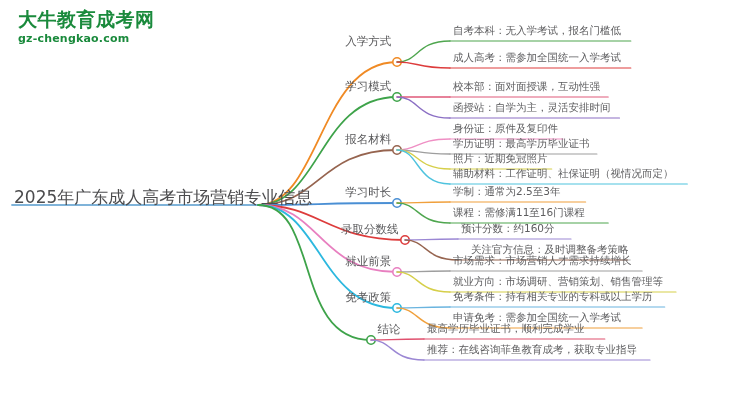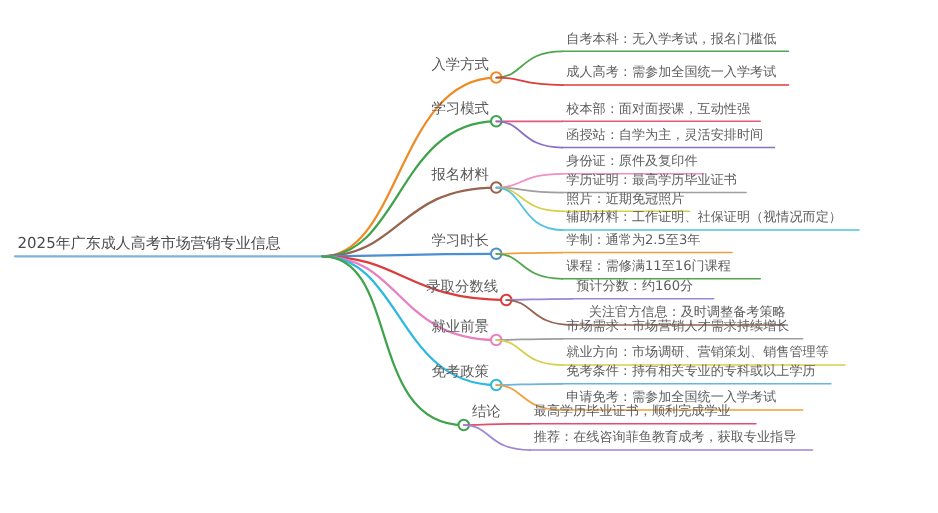--- a/index.html
+++ b/index.html
@@ -35,29 +35,31 @@
     letter-spacing:.2px;white-space:nowrap;
   }
   
   .node-label{
     position:absolute;
     font-family:"DejaVu Sans","Liberation Sans",sans-serif;
     color:#59595b;
     white-space:nowrap;
     z-index:4;
   }
-  .root-label{font-size:12px;color:#4c4c4e;}
+  .root-label{font-size:17px;color:#4c4c4e;}
   .branch-label{font-size:11.5px;color:#59595b;}
   .leaf-label{font-size:10.5px;color:#5d5d5f;}
 </style>
 </head>
 <body>
 
 <div class="logo-wrap">
   <div class="logo-text">
+    <span class="logo-title">大牛教育成考网</span>
+    <span class="logo-sub">gz-chengkao.com</span>
   </div>
 </div>
 
 <svg id="mindmap" viewBox="0 0 750 410">
     <path d="M 12 205 L 258 205" fill="none" stroke="#7fb3d9" stroke-width="1.8" stroke-linecap="round"></path>
     <path d="M 258 205 C 320 205, 319 62, 397 62" fill="none" stroke="#f08a24" stroke-width="1.8" stroke-linecap="round"></path>
     <circle cx="397" cy="62" r="4.2" fill="#ffffff" stroke="#f08a24" stroke-width="1.6"></circle>
     <path d="M 397 62 C 419 62, 416 41, 450 41" fill="none" stroke="#4fa64f" stroke-width="1.4" stroke-linecap="round"></path>
     <path d="M 450 41 L 630.8 41" fill="none" stroke="#4fa64f" stroke-width="1.2" stroke-linecap="round"></path>
     <path d="M 397 62 C 419 62, 416 68, 450 68" fill="none" stroke="#dd3c3c" stroke-width="1.4" stroke-linecap="round"></path>
@@ -105,21 +107,21 @@
     <path d="M 258 205 C 320 205, 293 340, 371 340" fill="none" stroke="#3ea34a" stroke-width="1.8" stroke-linecap="round"></path>
     <circle cx="371" cy="340" r="4.2" fill="#ffffff" stroke="#3ea34a" stroke-width="1.6"></circle>
     <path d="M 371 340 C 393 340, 390 339, 424 339" fill="none" stroke="#e0506e" stroke-width="1.4" stroke-linecap="round"></path>
     <path d="M 424 339 L 604.8 339" fill="none" stroke="#e0506e" stroke-width="1.2" stroke-linecap="round"></path>
     <path d="M 371 340 C 393 340, 390 360, 424 360" fill="none" stroke="#9b87d4" stroke-width="1.4" stroke-linecap="round"></path>
     <path d="M 424 360 L 650 360" fill="none" stroke="#9b87d4" stroke-width="1.2" stroke-linecap="round"></path>
   </svg>
 
 <div id="labels">
     <div class="node-label root-label" style="left: 14px; top: 186px;">2025年广东成人高考市场营销专业信息</div>
-    <div class="node-label branch-label" style="left: 345.2px; top: 44px;">入学方式</div>
+    <div class="node-label branch-label" style="left: 345.2px; top: 34px;">入学方式</div>
     <div class="node-label leaf-label" style="left: 453px; top: 24px; text-align: right;">自考本科：无入学考试，报名门槛低</div>
     <div class="node-label leaf-label" style="left: 453px; top: 51px;">成人高考：需参加全国统一入学考试</div>
     <div class="node-label branch-label" style="left: 345.2px; top: 79px;">学习模式</div>
     <div class="node-label leaf-label" style="left: 453px; top: 80px;">校本部：面对面授课，互动性强</div>
     <div class="node-label leaf-label" style="left: 453px; top: 101px;">函授站：自学为主，灵活安排时间</div>
     <div class="node-label branch-label" style="left: 345.2px; top: 132px;">报名材料</div>
     <div class="node-label leaf-label" style="left: 453px; top: 122px;">身份证：原件及复印件</div>
     <div class="node-label leaf-label" style="left: 453px; top: 137px;">学历证明：最高学历毕业证书</div>
     <div class="node-label leaf-label" style="left: 453px; top: 152px;">照片：近期免冠照片</div>
     <div class="node-label leaf-label" style="left: 453px; top: 167px;">辅助材料：工作证明、社保证明（视情况而定）</div>

